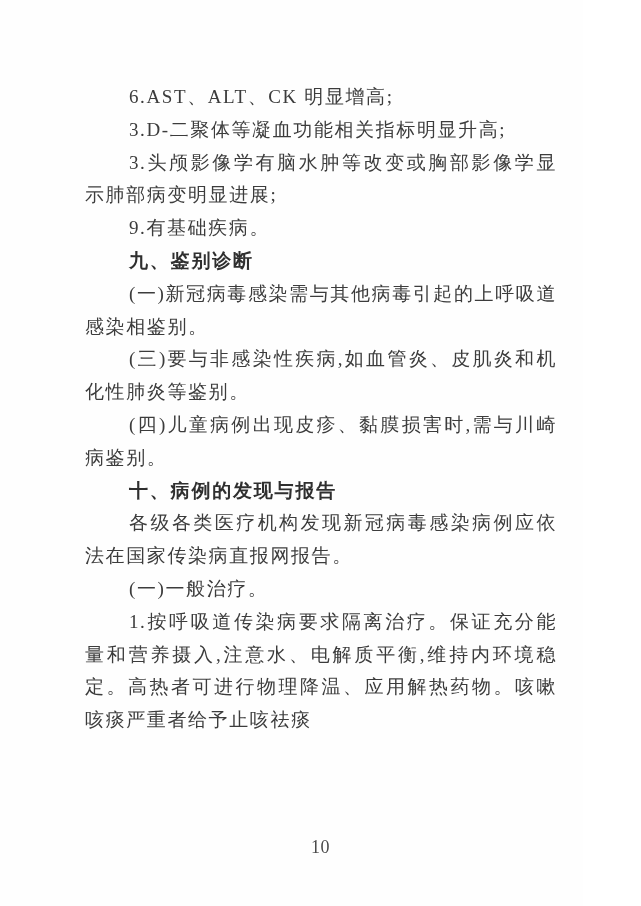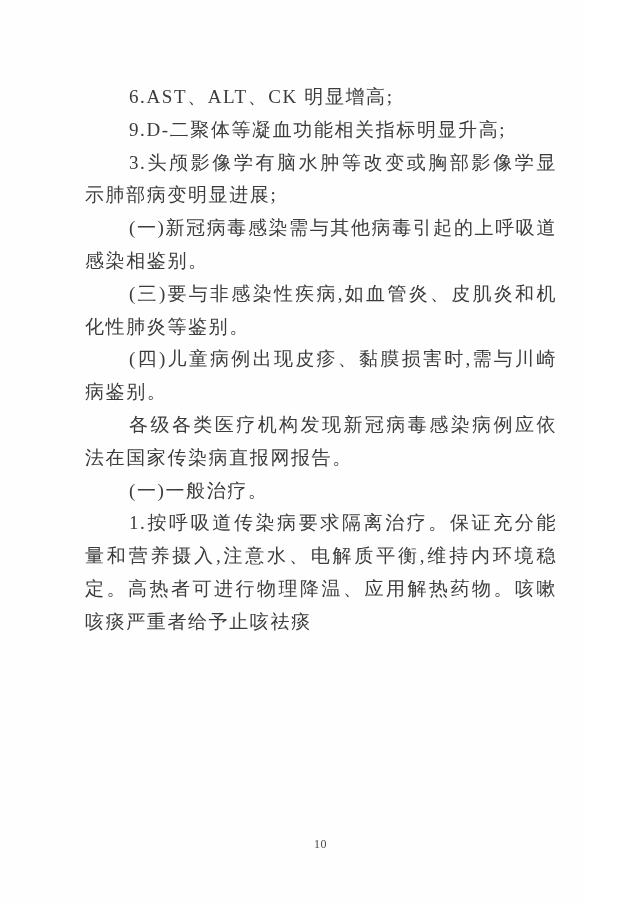--- a/index.html
+++ b/index.html
@@ -39,34 +39,37 @@
     letter-spacing: 1.8px;
     text-indent: 44px;
     color: #2f2f2f;
   }
   .page-number {
     position: absolute;
     left: 0;
     top: 837px;
     width: 641px;
     text-align: center;
-    font-size: 12px;
+    font-size: 18px;
     letter-spacing: 0.5px;
     color: #4a4a4a;
   }
 </style>
 </head>
 <body>
 
 <div class="page">
   <div class="content">
     <p class="para">6.AST、ALT、CK 明显增高;</p>
-    <p class="para">9.D-二聚体等凝血功能相关指标明显升高;</p>
+    <p class="para">3.D-二聚体等凝血功能相关指标明显升高;</p>
     <p class="para">3.头颅影像学有脑水肿等改变或胸部影像学显示肺部病变明显进展;</p>
+    <p class="para">9.有基础疾病。</p>
+    <p class="heading">九、鉴别诊断</p>
     <p class="para">(一)新冠病毒感染需与其他病毒引起的上呼吸道感染相鉴别。</p>
     <p class="para">(三)要与非感染性疾病,如血管炎、皮肌炎和机化性肺炎等鉴别。</p>
     <p class="para">(四)儿童病例出现皮疹、黏膜损害时,需与川崎病鉴别。</p>
+    <p class="heading">十、病例的发现与报告</p>
     <p class="para">各级各类医疗机构发现新冠病毒感染病例应依法在国家传染病直报网报告。</p>
     <p class="para">(一)一般治疗。</p>
     <p class="para">1.按呼吸道传染病要求隔离治疗。保证充分能量和营养摄入,注意水、电解质平衡,维持内环境稳定。高热者可进行物理降温、应用解热药物。咳嗽咳痰严重者给予止咳祛痰</p>
   </div>
   <div class="page-number">10</div>
 </div>
 
 </body></html>

